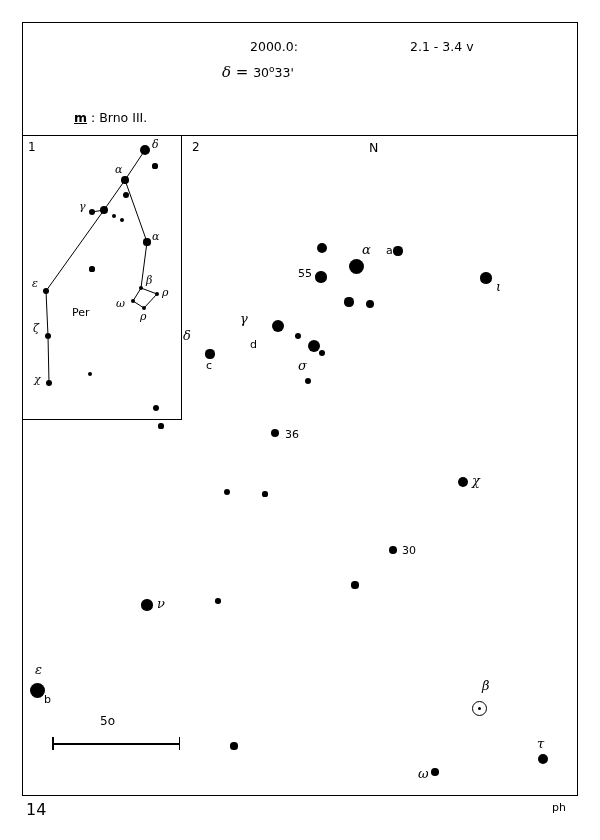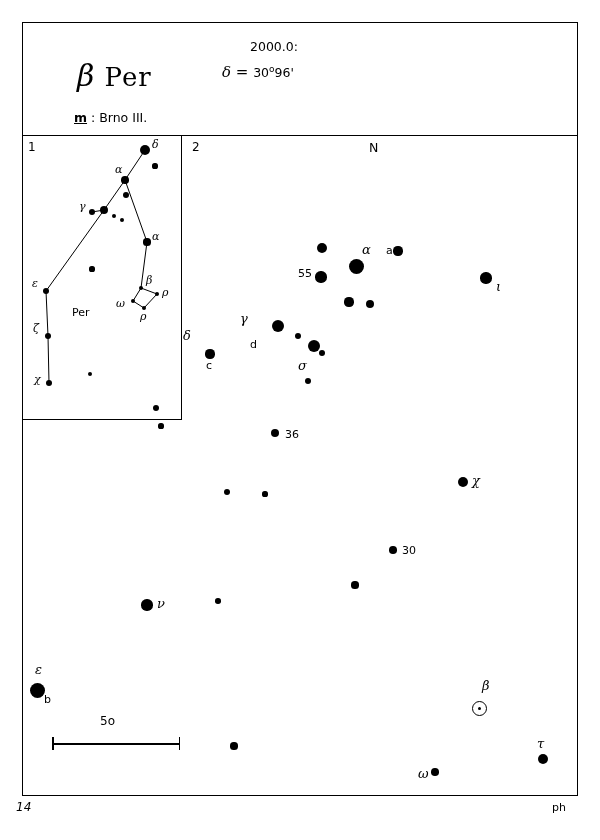--- a/index.html
+++ b/index.html
@@ -176,24 +176,23 @@
   .scalebar .tickR { left: 126.5px; }
   .scale-label {
     position: absolute;
     left: 78px;
     top: 578px;
     font-size: 12px;
   }
   
   .footer-left {
     position: absolute;
-    left: 16px;
+    left: 26px;
     top: 800px;
-    font-size: 12px;
-    font-style: italic;
+    font-size: 16px;
   }
   .footer-right {
     position: absolute;
     left: 552px;
     top: 801px;
     font-size: 11px;
   }
   
   svg.lines {
     position: absolute;
@@ -202,35 +201,33 @@
   }
 </style>
 </head>
 <body>
 
 <div id="page">
 
   <div class="frame"></div>
 
   <div class="header">
-    <div class="star-name">
-      <span class="greek">β</span><span> Per</span>
-    </div>
     <div class="source-line">
       <span class="m">m</span><span> :  Brno III.</span>
     </div>
 
     <div class="hdr-mid">
       <div class="row epoch">2000.0:</div>
       <div class="row">
-        <span class="gk">δ = </span><span>30</span><sup class="s">o</sup><span>96</span><span>'</span>
+        <span class="gk">δ = </span><span>30</span><sup class="s">o</sup><span>33</span><span>'</span>
       </div>
     </div>
 
     <div class="hdr-right">
+      <div class="row">2.1 - 3.4 v</div>
     </div>
   </div>
 
   <div class="chart">
 
     <div class="inset"></div>
 
     <span class="panel-num" style="left:6px;top:4px;">1</span>
     <span class="panel-num" style="left:170px;top:4px;">2</span>
     <span class="n-label" style="left:347px;top:4px;">N</span>

